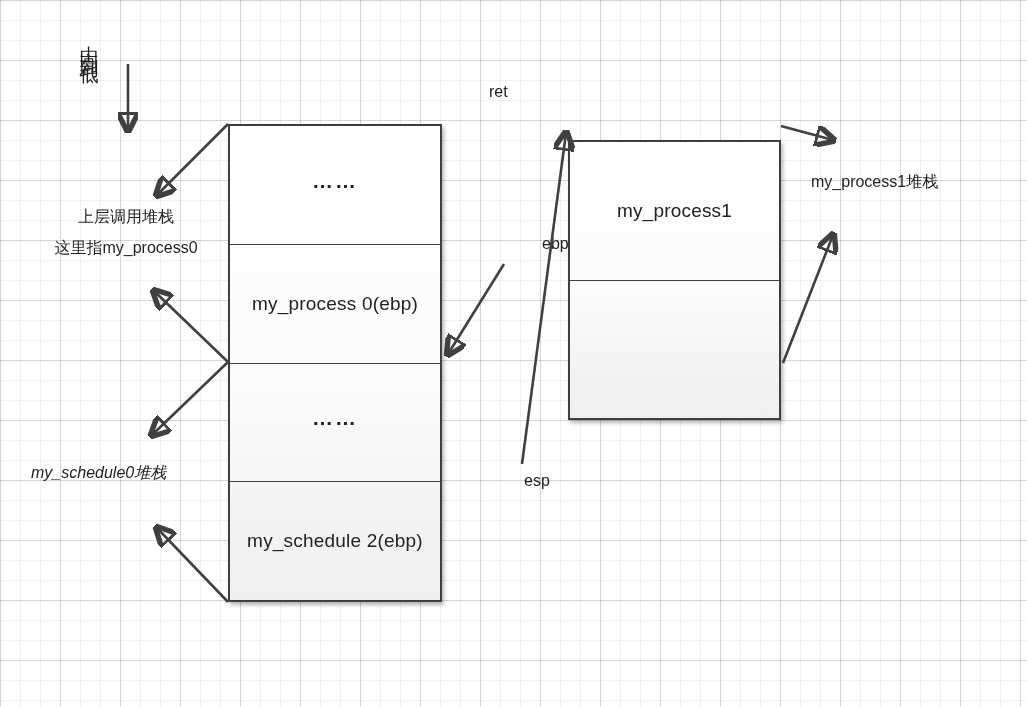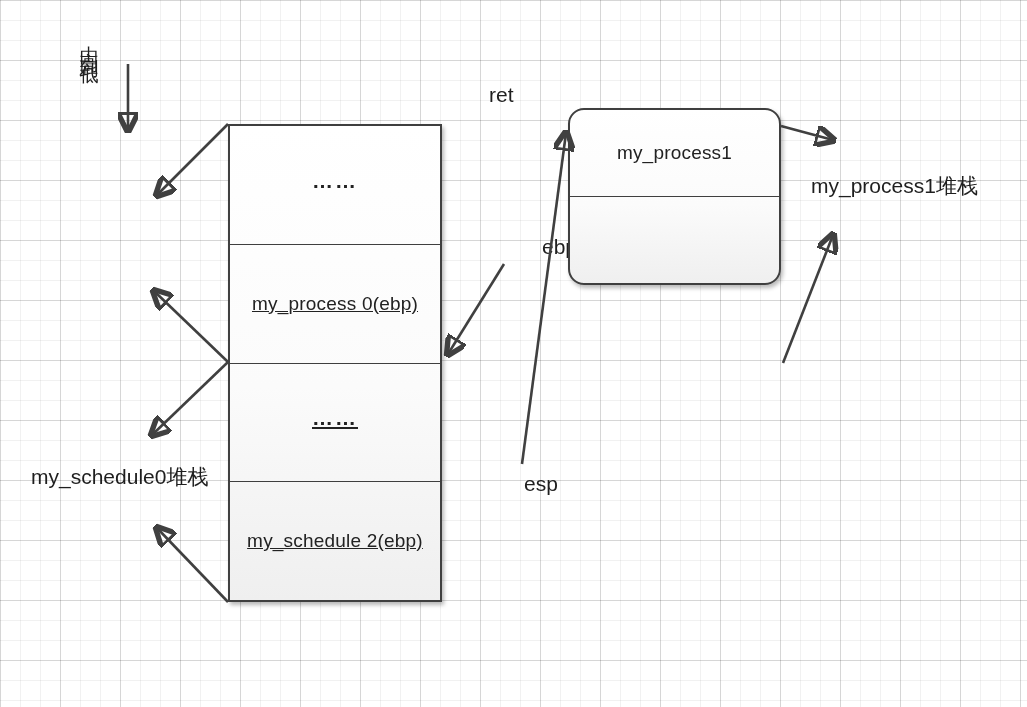--- a/index.html
+++ b/index.html
@@ -24,25 +24,25 @@
     box-shadow:2px 3px 4px rgba(0,0,0,0.28);
     display:flex;flex-direction:column;
     box-sizing:border-box;
   }
   .seg{
     flex:1;
     display:flex;align-items:center;justify-content:center;
     font-size:19px;
     letter-spacing:0.2px;
   }
-  .seg + .seg{border-top:1.5px solid #3f3f3f;text-decoration:underline;}
+  .seg + .seg{border-top:1.5px solid #3f3f3f;}
   .seg .dots{font-weight:700;font-size:21px;letter-spacing:2px;transform:translateY(-4px);}
   .label{
     position:absolute;
-    font-size:21px;
+    font-size:16px;
     white-space:nowrap;
     color:#1f1f1f;
   }
   .vtext{
     writing-mode:vertical-rl;
     text-orientation:upright;
     letter-spacing:7px;
     font-size:19px;
   }
   #arrow-layer{
@@ -51,22 +51,26 @@
   }
   #arrow-layer path{stroke:#404040;stroke-width:2.6;fill:none;}
 </style>
 </head>
 <body>
 
 <div id="canvas">
 
   <div class="label vtext" style="left:76px;top:30px;">由高到低</div>
 
+  <div class="label" style="left:18px;top:201px;width:216px;text-align:center;line-height:31px;">
+    <div>上层调用堆栈</div>
+    <div>这里指my_process0</div>
+  </div>
 
-  <div class="label" style="left:31px;top:463px;">my_schedule0堆栈</div>
+  <div class="label" style="left:31px;top:463px;font-style:italic;">my_schedule0堆栈</div>
 
   <div class="label" style="left:489px;top:83px;">ret</div>
   <div class="label" style="left:496px;top:235px;margin-left:46px;">ebp</div>
   <div class="label" style="left:524px;top:472px;">esp</div>
 
   <div class="label" style="left:811px;top:172px;">my_process1堆栈</div>
 
   <div class="box" style="left:228px;top:124px;width:214px;height:478px;">
     <div class="seg">
       <span class="dots">……</span>
@@ -75,21 +79,21 @@
       <span>my_process 0(ebp)</span>
     </div>
     <div class="seg">
       <span class="dots">……</span>
     </div>
     <div class="seg">
       <span>my_schedule 2(ebp)</span>
     </div>
   </div>
 
-  <div class="box" style="left:568px;top:108px;width:213px;height:177px;border-radius:16px;">
+  <div class="box" style="left:568px;top:140px;width:213px;height:280px;">
     <div class="seg">
       <span>my_process1</span>
     </div>
     <div class="seg">
       <span></span>
     </div>
   </div>
 
   <svg id="arrow-layer" viewBox="0 0 1027 707" xmlns="http://www.w3.org/2000/svg">
     <defs>

